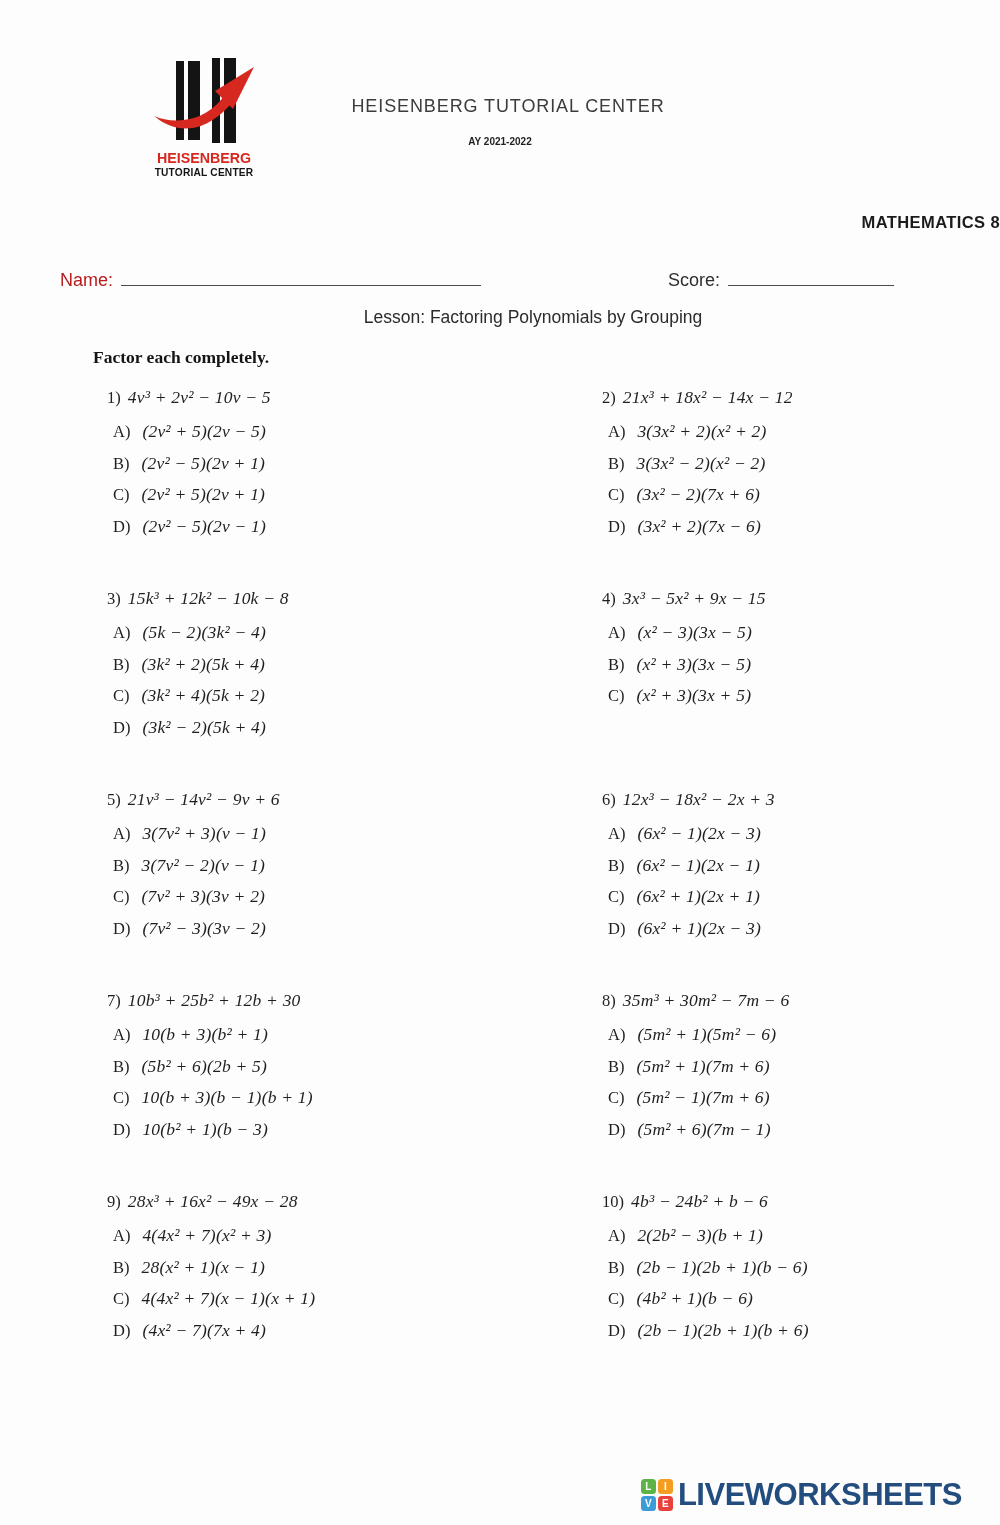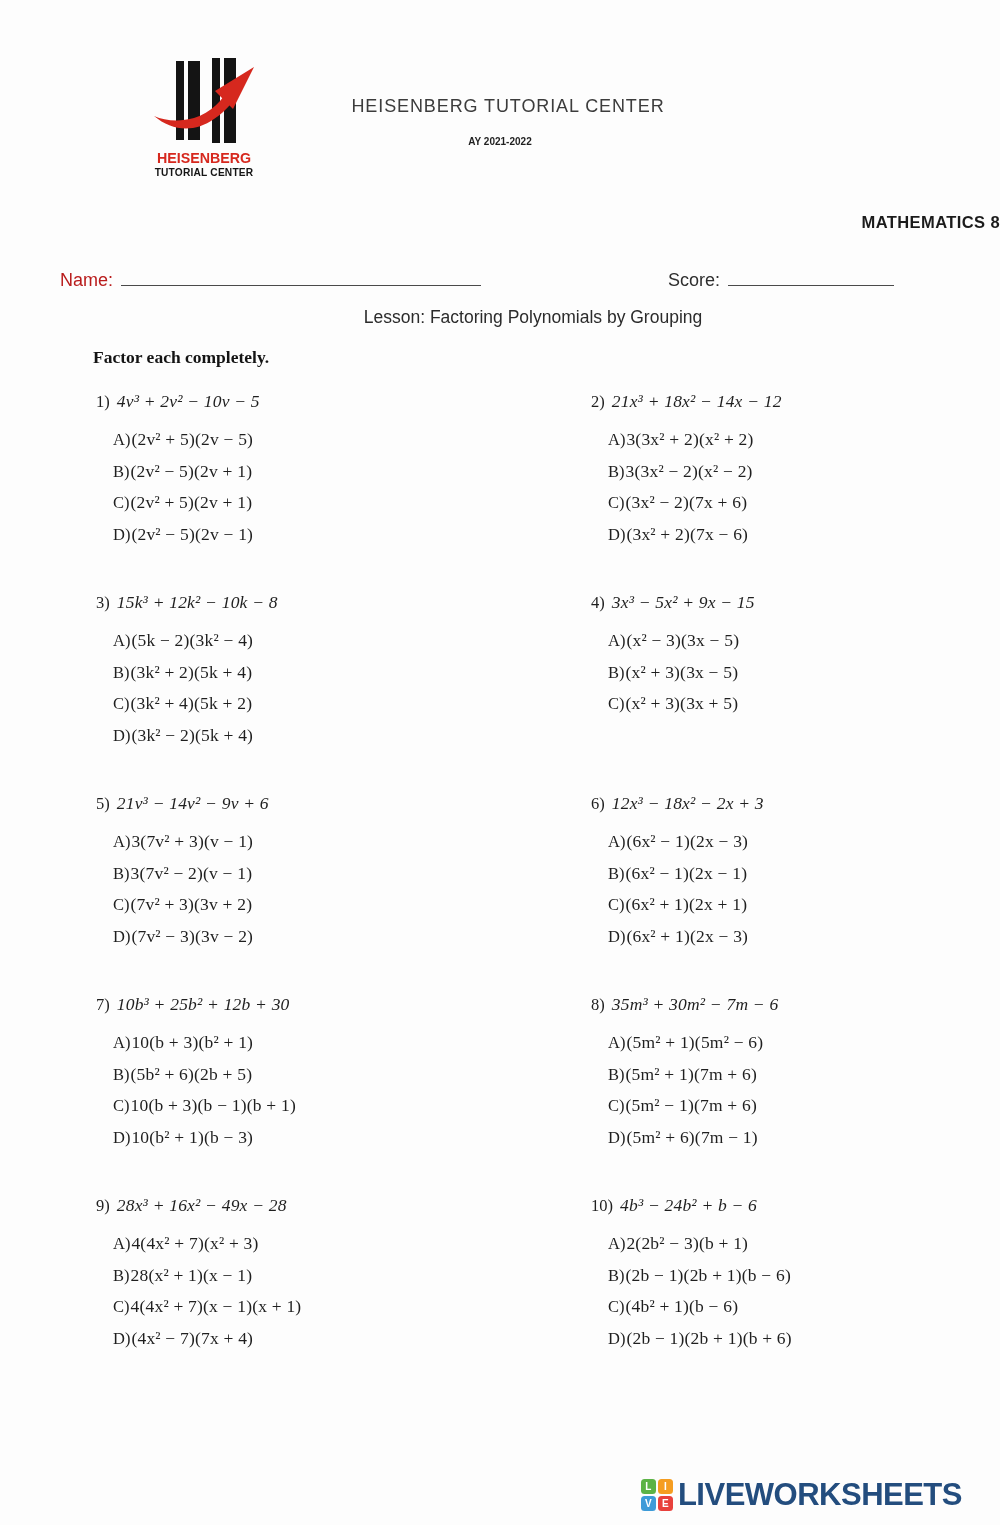--- a/index.html
+++ b/index.html
@@ -56,26 +56,26 @@
     position:absolute;left:93px;top:347px;
     font-family:"Liberation Serif", serif;font-weight:bold;font-size:17.5px;color:#141414;
   }
 
   
   .problems{
     position:absolute;left:93px;top:388px;width:814px;
     display:grid;grid-template-columns:495px 1fr;grid-auto-rows:201px;
   }
   .problem{font-family:"Liberation Serif", serif;color:#1f1f1f;}
-  .p-head{line-height:26px;margin:0 0 13px 3px;white-space:nowrap;}
+  .p-head{line-height:19px;margin:0 0 13px 14px;white-space:nowrap;}
   .p-num{font-size:16.5px;}
   .p-expr{font-style:italic;font-size:17.5px;margin-left:7px;letter-spacing:0.2px;}
   .choice{line-height:22px;margin:0 0 8.5px 20px;white-space:nowrap;cursor:pointer;}
   .c-label{font-size:16.5px;}
-  .c-expr{font-size:17.5px;margin-left:1px;letter-spacing:0.2px;}
+  .c-expr{font-style:italic;font-size:17.5px;margin-left:12px;letter-spacing:0.2px;}
 
   
   .footer{position:absolute;top:1477px;right:38px;}
   .lw-logo{display:flex;align-items:center;gap:5px;}
   .lw-grid{
     display:grid;grid-template-columns:15px 15px;grid-auto-rows:15px;gap:2px;
   }
   .lw-sq{
     border-radius:3.5px;color:#fff;font-size:10px;font-weight:bold;
     display:flex;align-items:center;justify-content:center;

